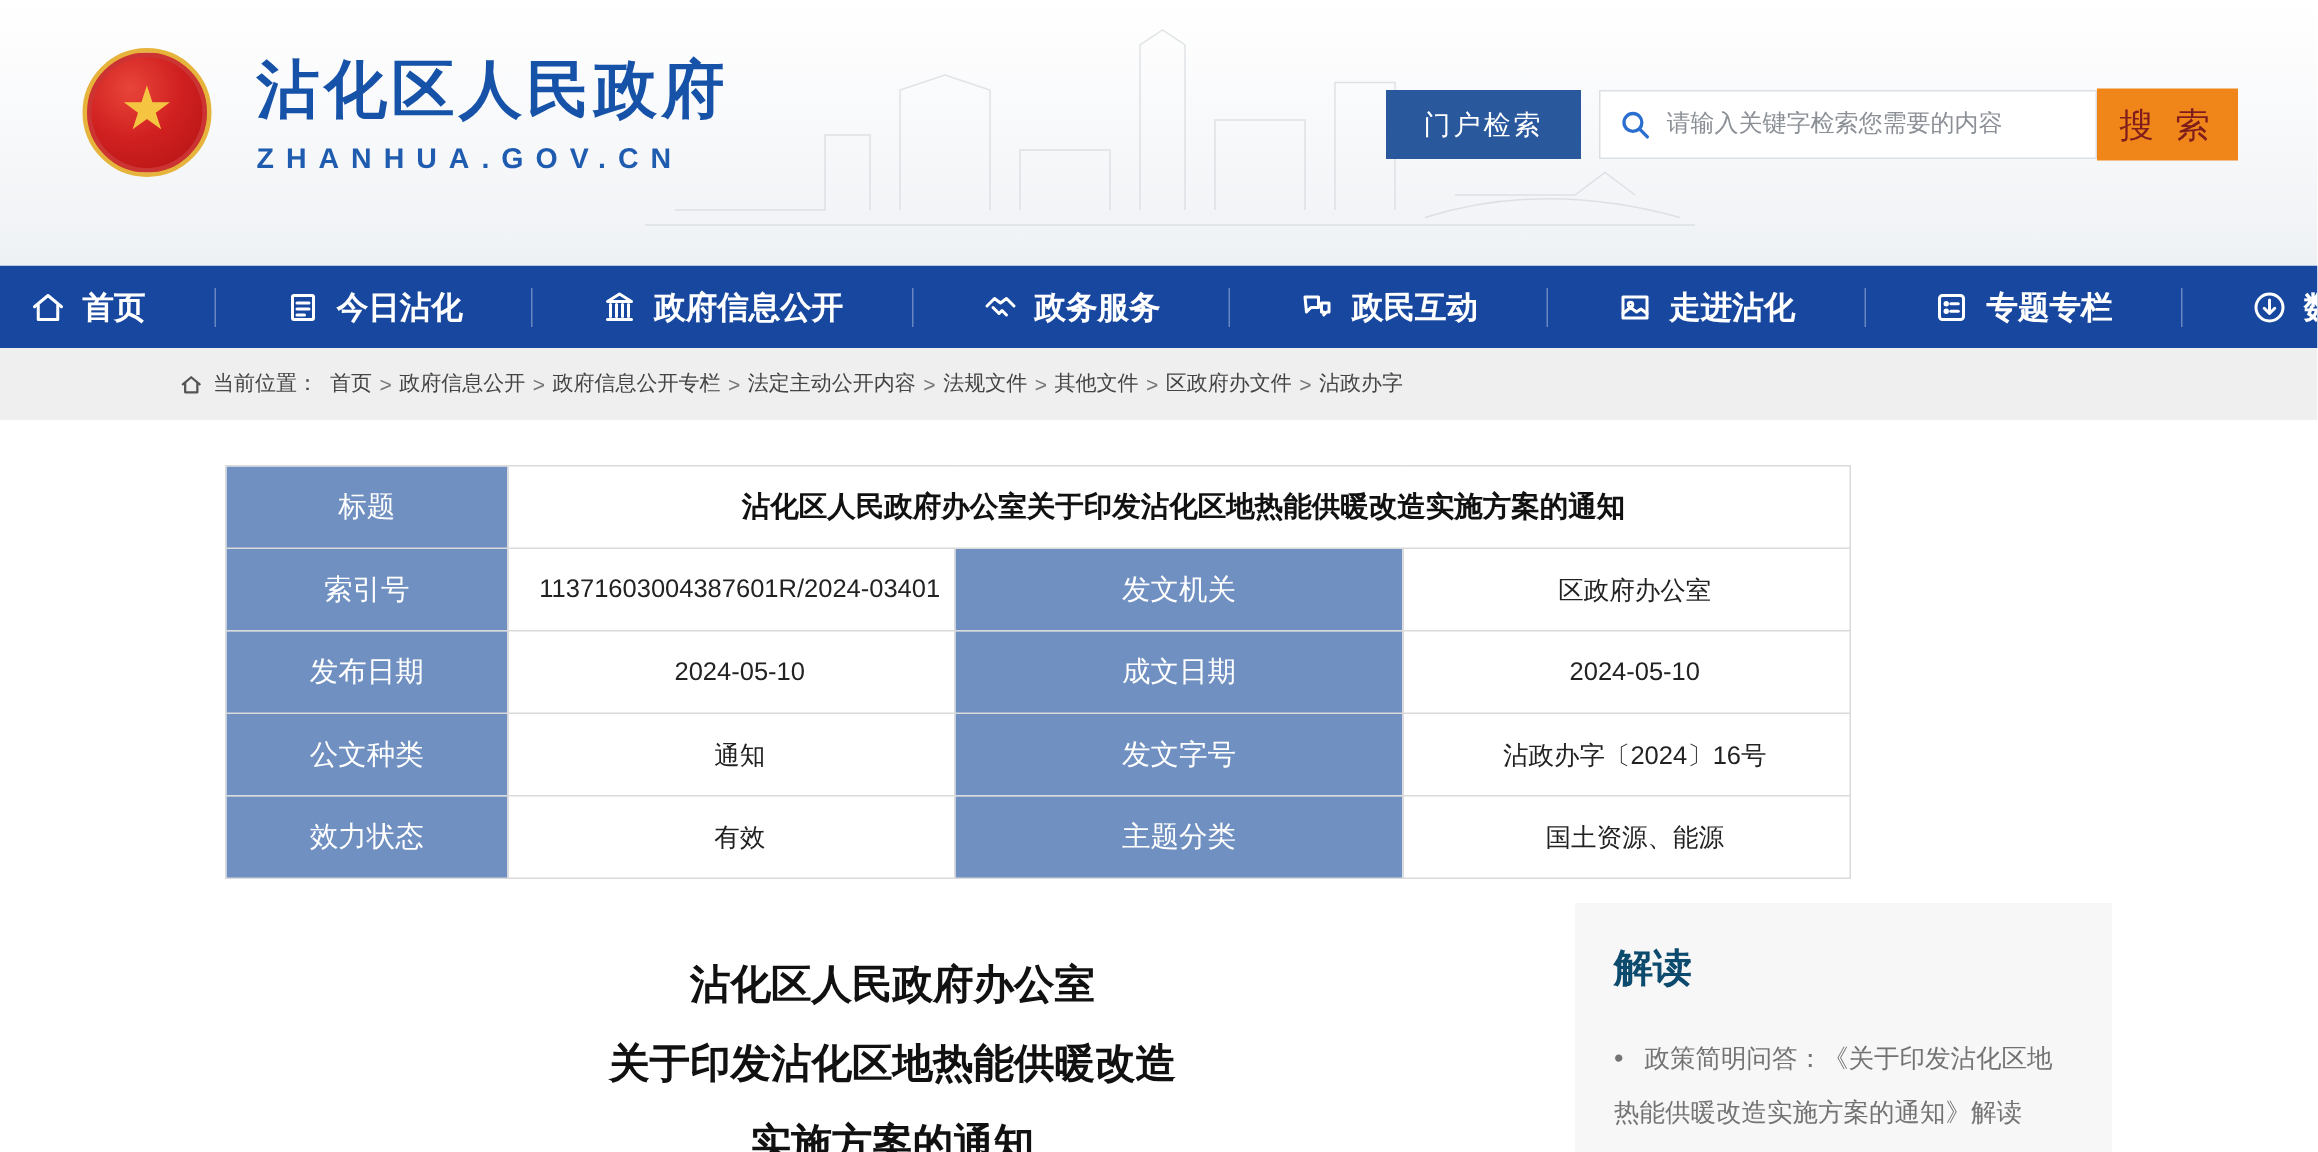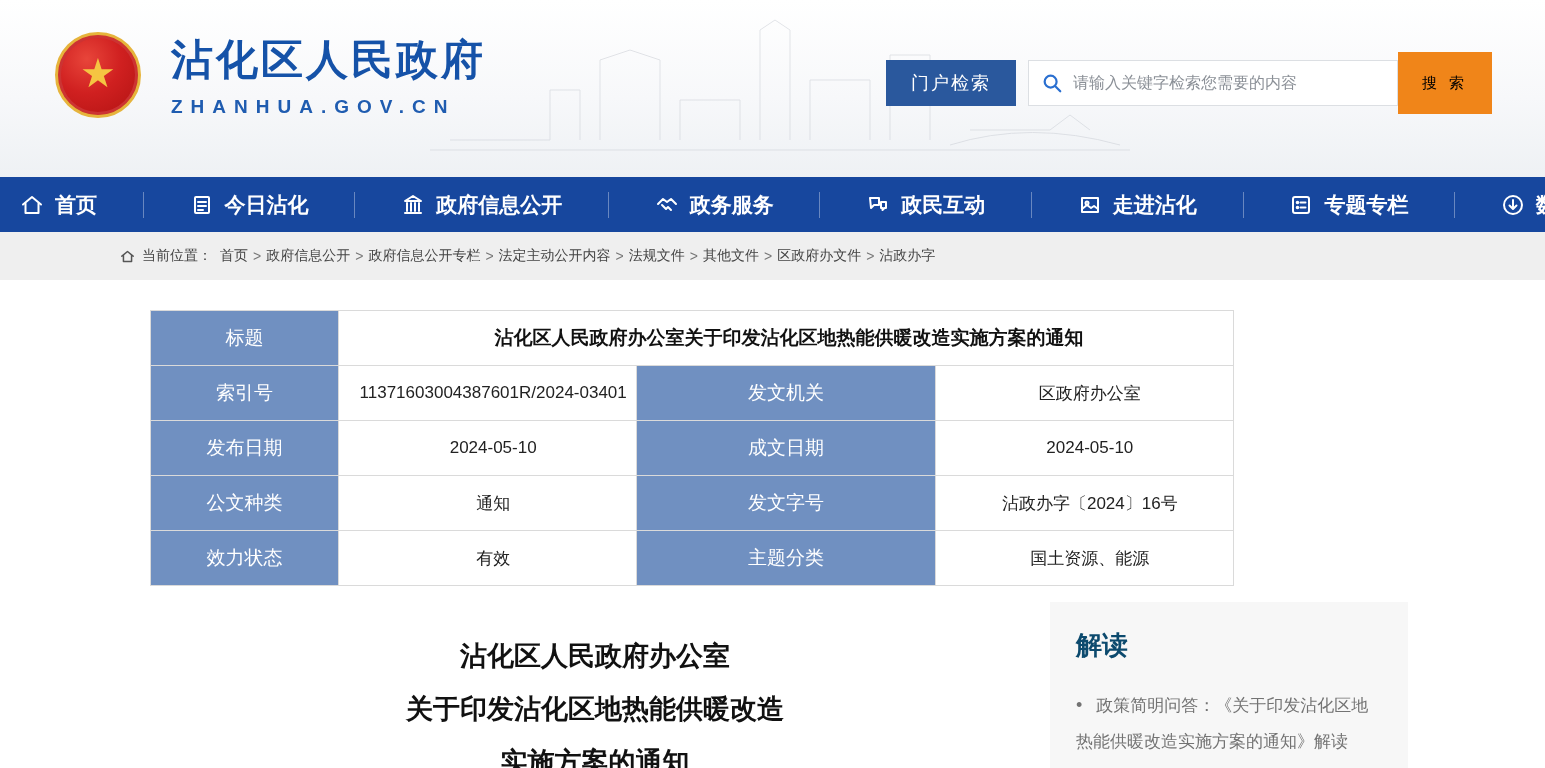--- a/index.html
+++ b/index.html
@@ -15,27 +15,27 @@
     background:radial-gradient(circle at 36% 30%, #e8453a 0%, #d02020 45%, #b01212 100%);
     border:3px solid #e6b43c; display:flex; align-items:center; justify-content:center;
     box-shadow:inset 0 0 0 3px #c33; }
   .emblem .star { color:#f5c542; font-size:40px; line-height:1; transform:translateY(-2px); }
   .site-name { font-size:42px; font-weight:bold; color:#1552a8; letter-spacing:3px; }
   .site-domain { font-size:19px; font-weight:bold; color:#1f5cb0; letter-spacing:8px; margin-top:8px; }
 
   .search-area { position:absolute; right:53px; top:60px; display:flex; align-items:center; height:46px; }
   .portal-btn { width:130px; height:46px; background:#2a589d; color:#fff; border:none;
     font-size:18px; letter-spacing:2px; cursor:pointer; font-family:inherit; }
-  .search-box { margin-left:12px; width:370px; height:46px; background:#fff;
+  .search-box { margin-left:12px; width:332px; height:46px; background:#fff;
     border:1px solid #dcdfe3; display:flex; align-items:center; padding:0 12px; }
   .search-icon { display:flex; margin-right:10px; }
   .search-input { flex:1; border:none; outline:none; font-size:16px; color:#333; font-family:inherit; background:transparent; }
   .search-input::placeholder { color:#8b9097; }
-  .search-btn { width:94px; height:62px; background:#f08519; color:#000000; border:none;
-    font-size:15px; letter-spacing:4px; cursor:pointer; font-family:inherit; }
+  .search-btn { width:94px; height:48px; background:#f08519; color:#7f1d1d; border:none;
+    font-size:23px; letter-spacing:4px; cursor:pointer; font-family:inherit; }
 
   
   .main-nav { height:55px; background:#17479e; overflow:hidden; }
   .nav-inner { display:flex; align-items:center; height:55px; width:1620px;
     justify-content:space-between; padding-left:20px; }
   .nav-item { display:flex; align-items:center; gap:11px; color:#fff; text-decoration:none;
     font-size:21px; font-weight:bold; white-space:nowrap; }
   .nav-icon { display:flex; }
   .nav-sep { width:1px; height:26px; background:rgba(255,255,255,.35); flex:none; }
 

